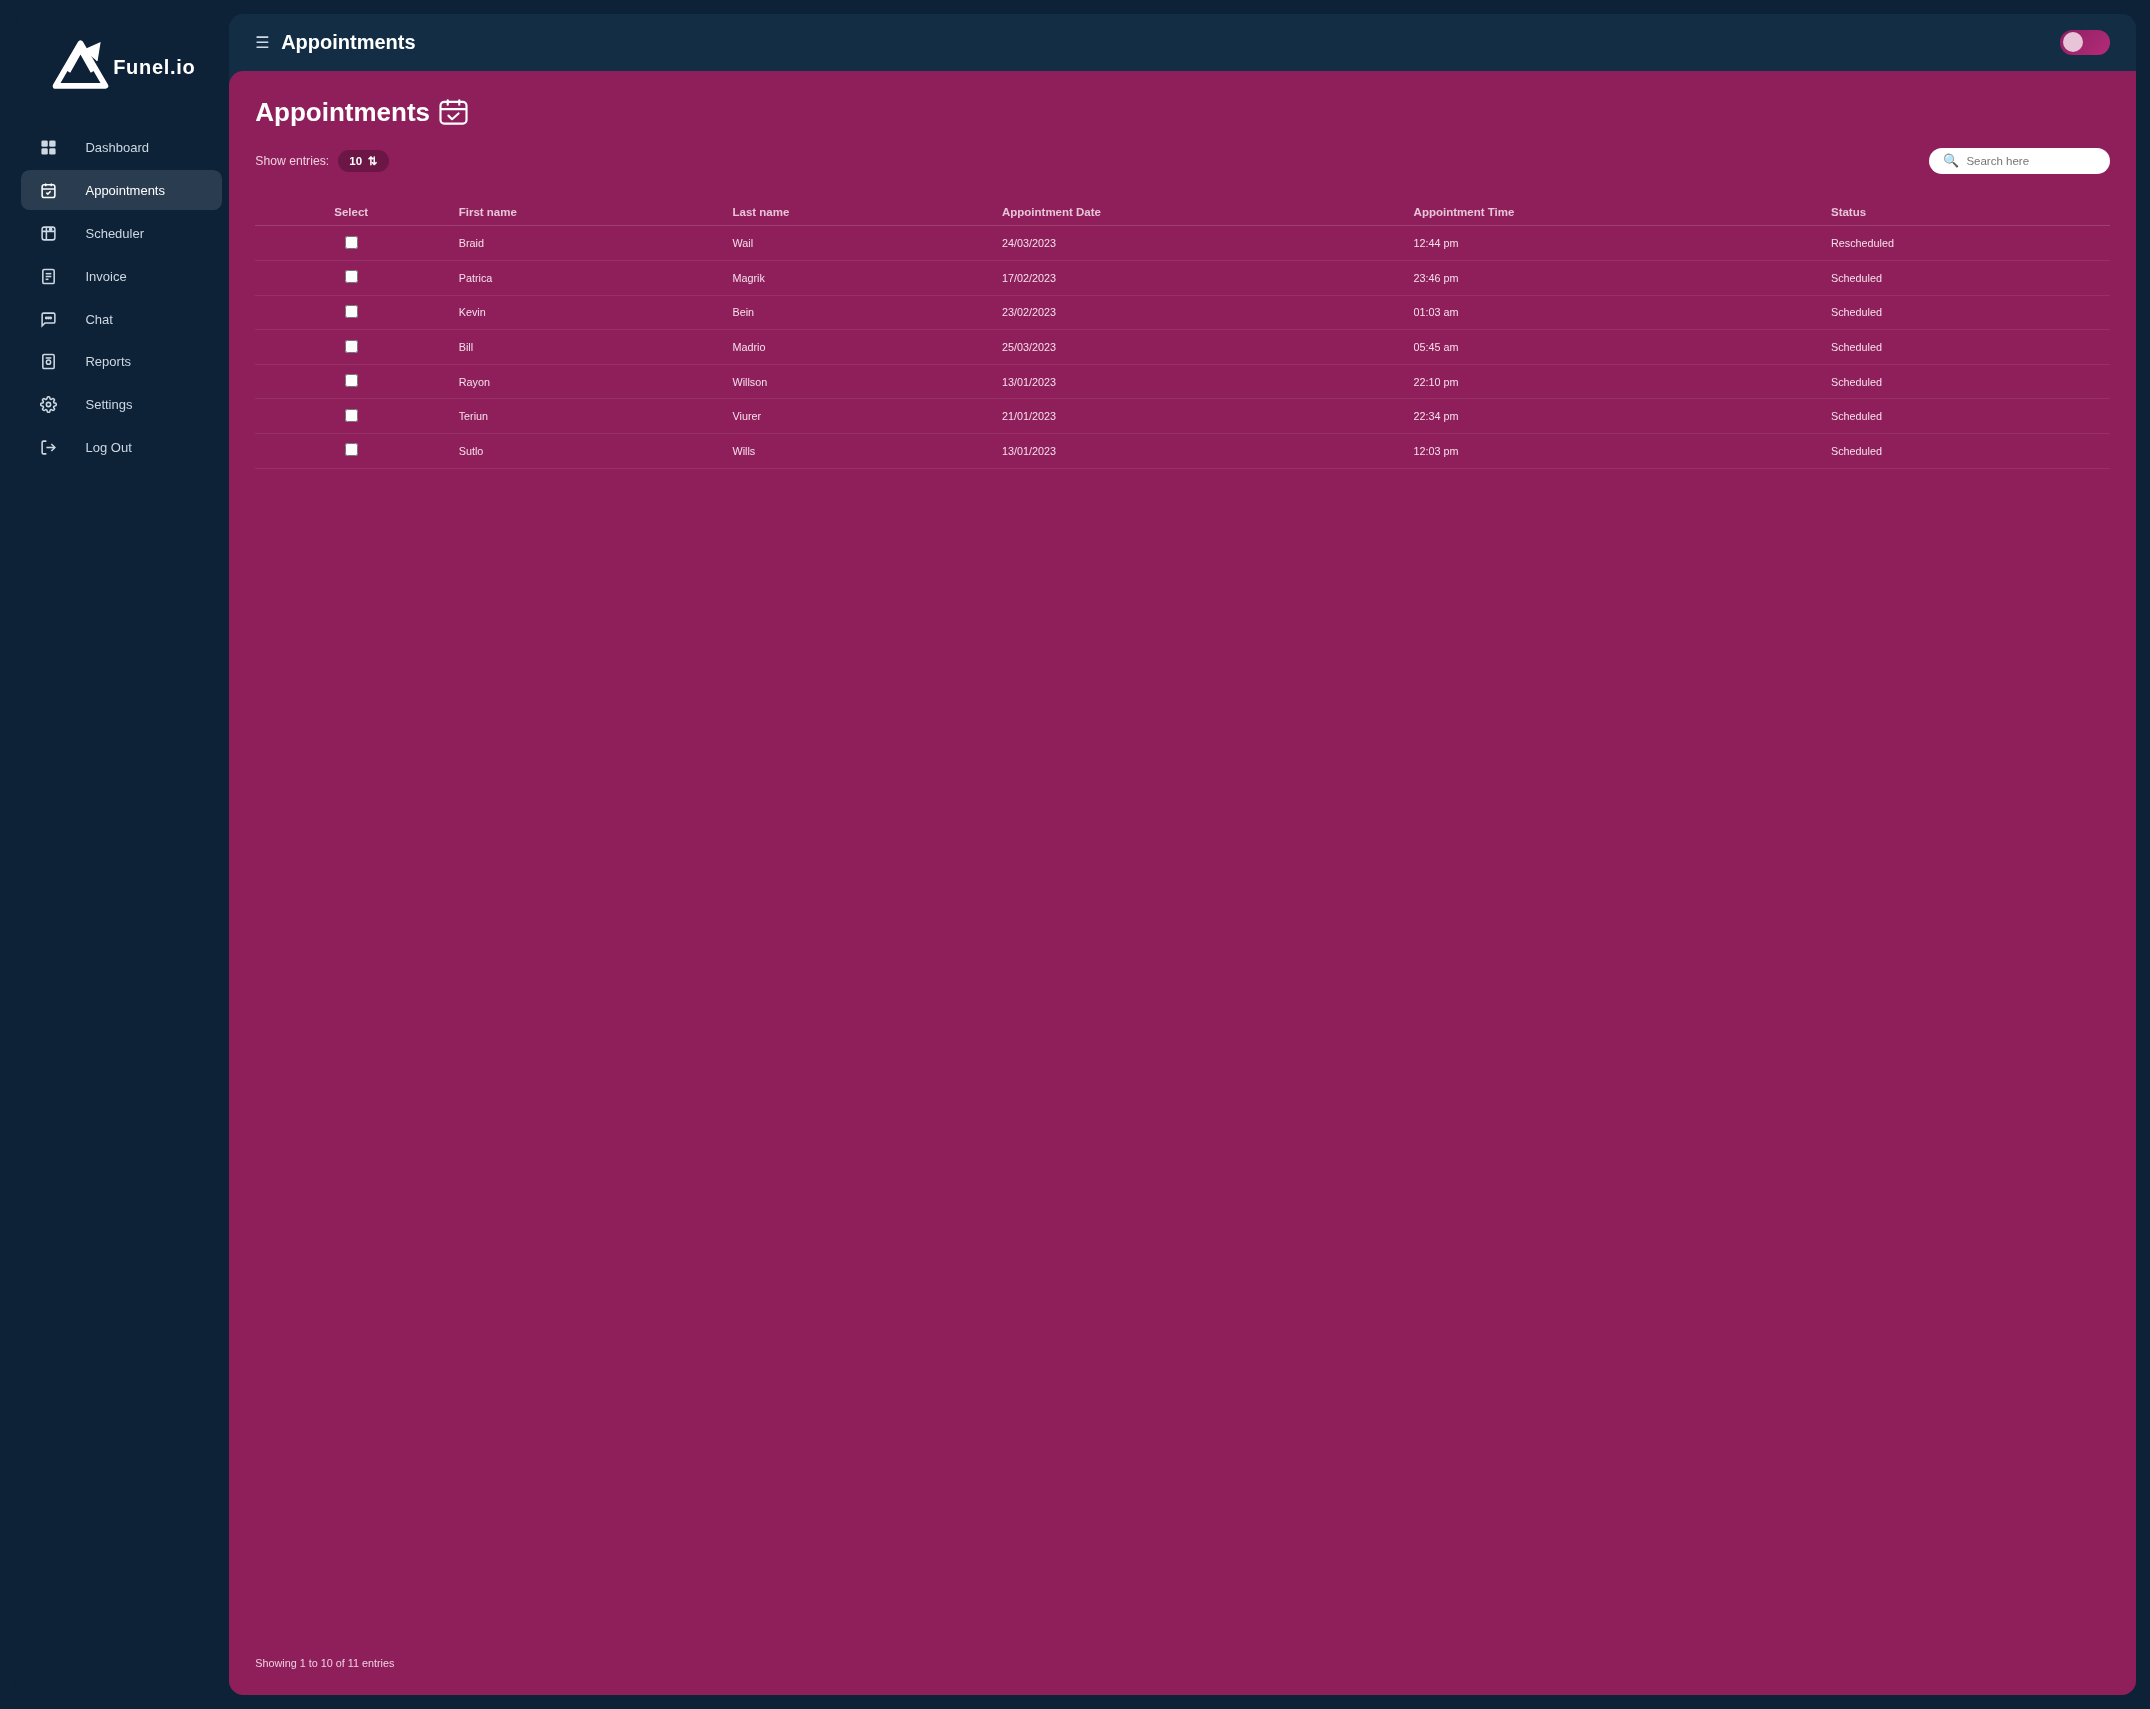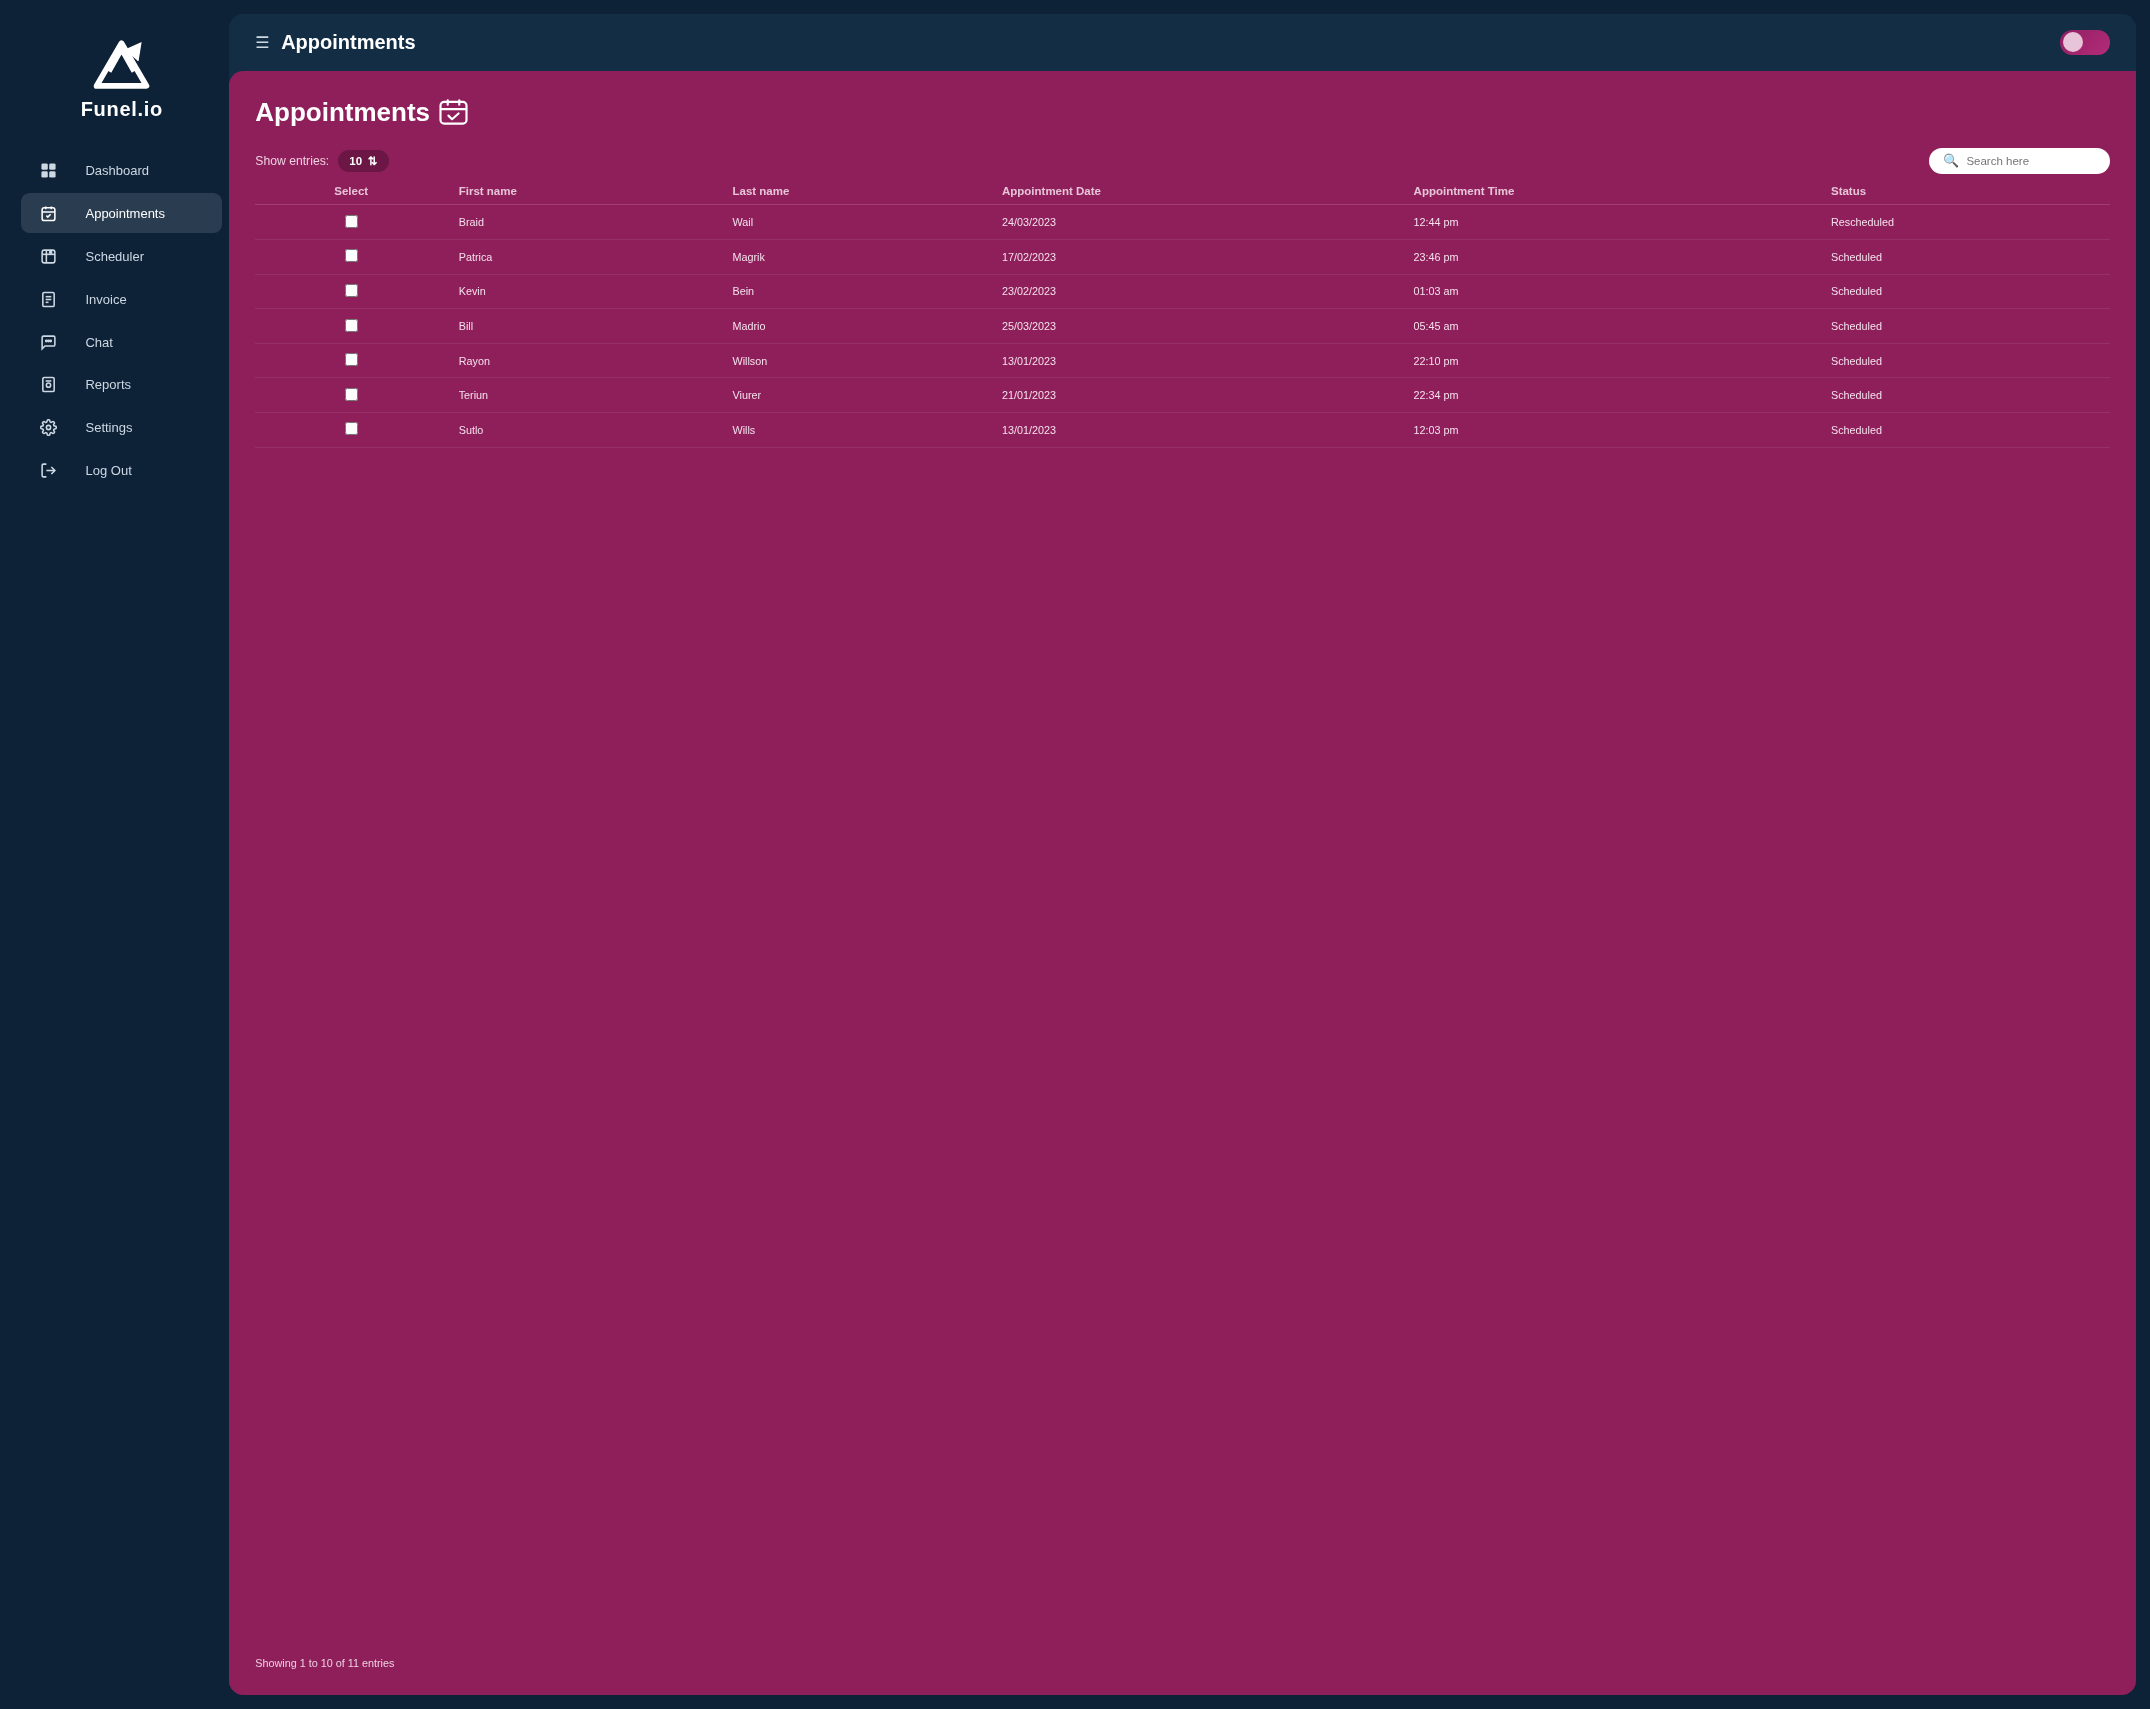--- a/index.html
+++ b/index.html
@@ -28,21 +28,21 @@
       min-width: 215px;
       background: #0d2137;
       display: flex;
       flex-direction: column;
       align-items: center;
       padding: 21.5px 0 21.5px 0;
     }
 
     .sidebar-logo {
       display: flex;
-      flex-direction: column;
+      flex-direction: row;
       align-items: center;
       margin-bottom: 29px;
     }
 
     .logo-icon {
       width: 65px;
       height: 57px;
       margin-bottom: 5.7px;
     }
 
@@ -169,21 +169,21 @@
       font-weight: 700;
       display: flex;
       align-items: center;
       gap: 8.6px;
     }
 
     .controls-row {
       display: flex;
       align-items: center;
       justify-content: space-between;
-      margin-bottom: 4px;
+      margin-bottom: 25px;
       gap: 10px;
     }
 
     .entries-control {
       display: flex;
       align-items: center;
       gap: 8.6px;
       color: #f0d0e0;
       font-size: 12.2px;
     }

